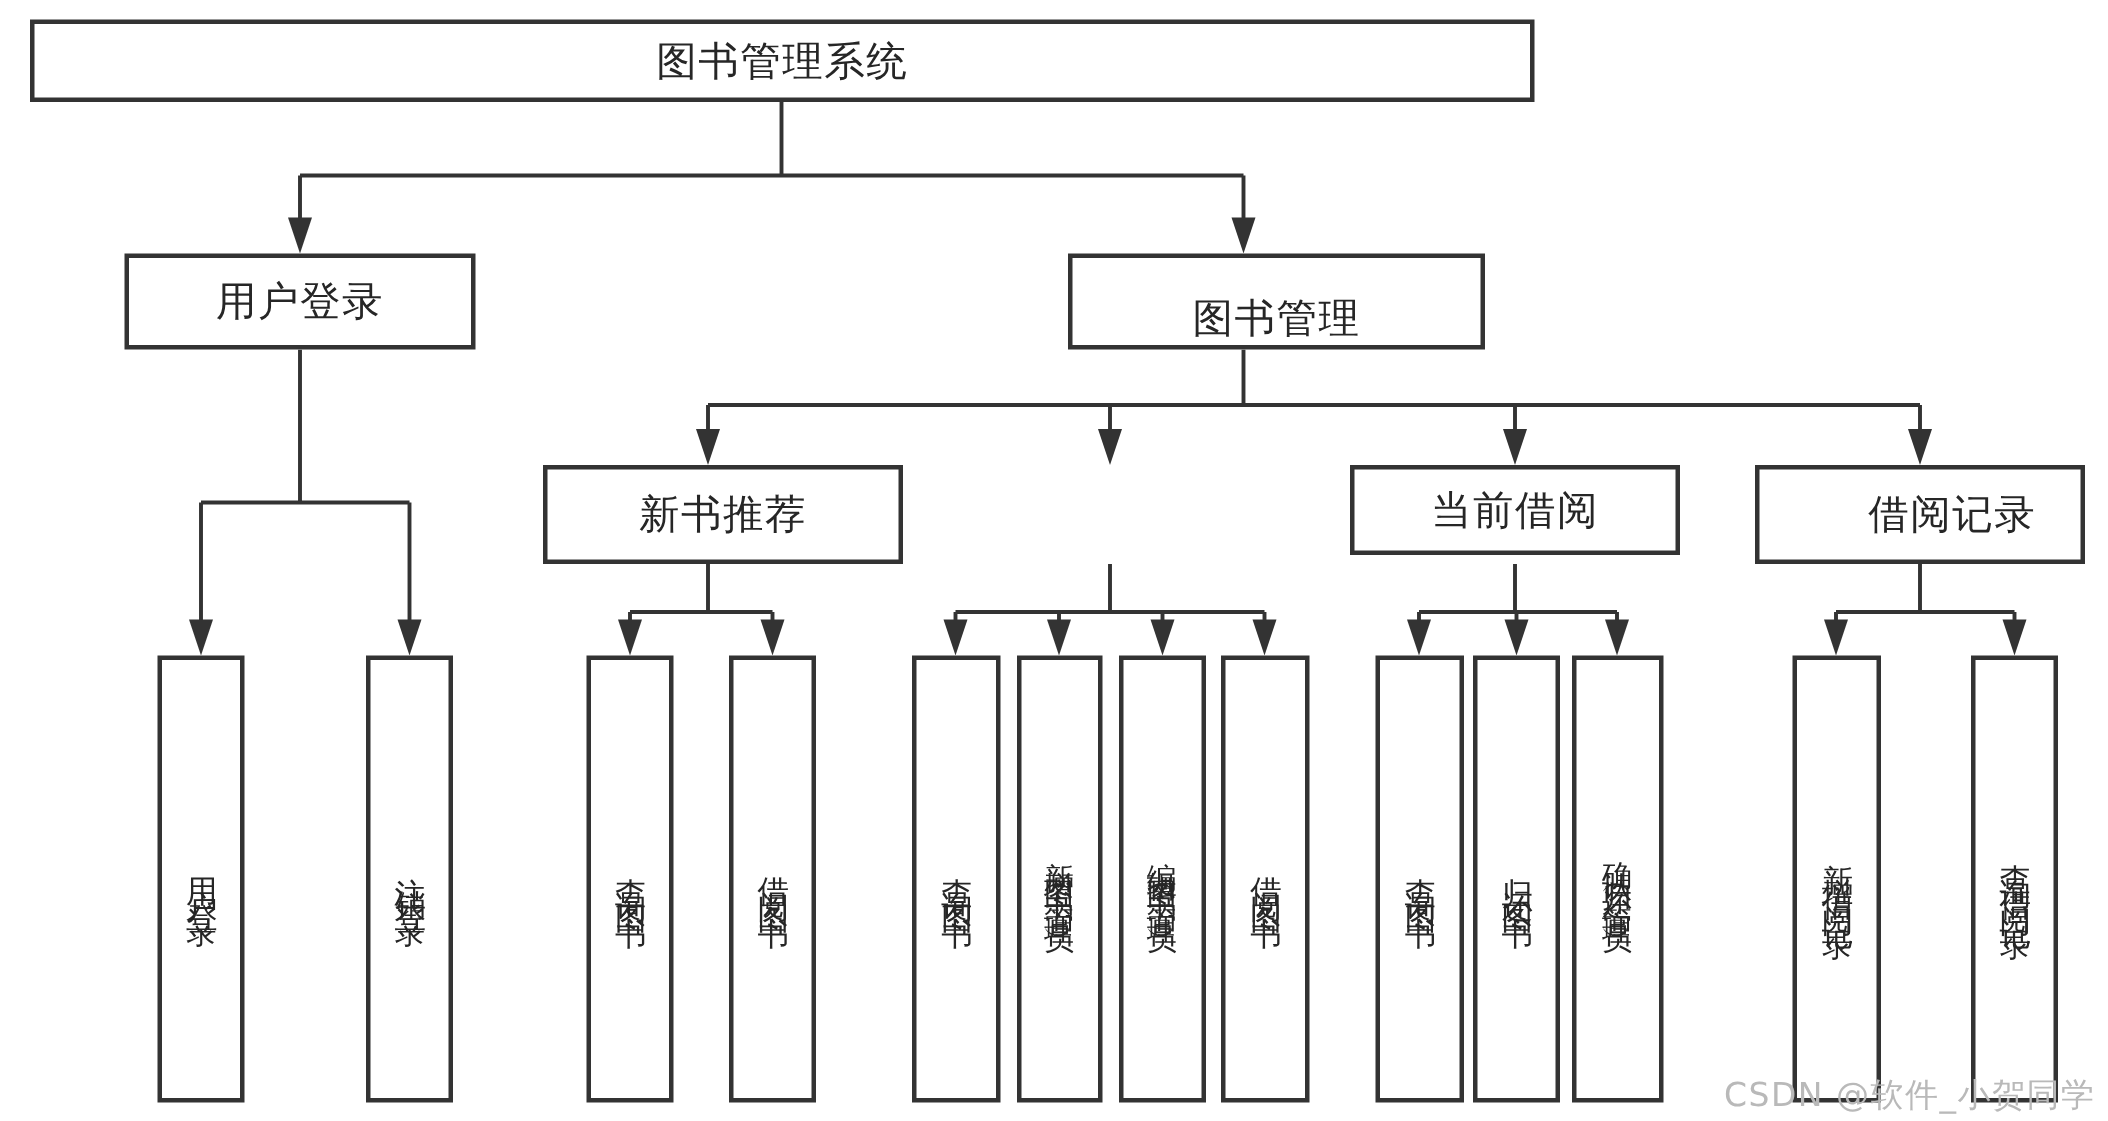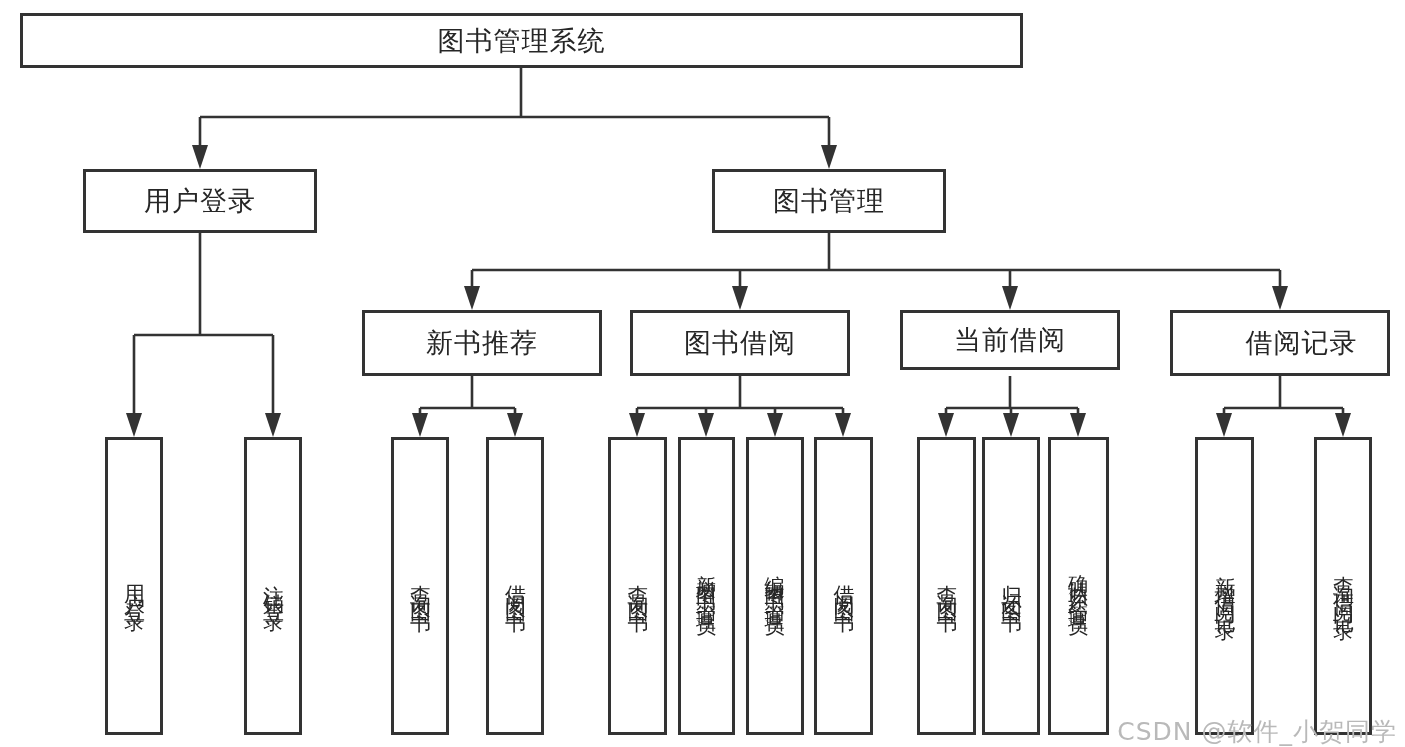--- a/index.html
+++ b/index.html
@@ -52,21 +52,21 @@
     white-space: nowrap;
   }
   .vbox .vtext.tight {
     letter-spacing: 6px;
     font-size: 20px;
   }
   .watermark {
     position: absolute;
     top: 715px;
     right: 8px;
-    font-size: 25px;
+    font-size: 22px;
     color: #b9b9b9;
     letter-spacing: 1px;
     white-space: nowrap;
     margin-left: 48px;
   }
 </style>
 </head>
 <body>
 
 <div id="canvas">
@@ -118,29 +118,26 @@
     </g>
   </svg>
 
   <div class="hbox" style="left:20px; top:13px; width:1003px; height:55px;">
     <span>图书管理系统</span>
   </div>
 
   <div class="hbox" style="left:83px; top:169px; width:234px; height:64px;">
     <span>用户登录</span>
   </div>
-  <div class="hbox" style="left:712px; top:169px; width:234px; height:64px;">
+  <div class="hbox" style="left:712px; top:169px; width:278px; height:64px;align-items:flex-end;">
     <span>图书管理</span>
   </div>
 
   <div class="hbox" style="left:362px; top:310px; width:240px; height:66px;">
     <span>新书推荐</span>
-  </div>
-  <div class="hbox" style="left:630px; top:310px; width:220px; height:66px;">
-    <span>图书借阅</span>
   </div>
   <div class="hbox" style="left:900px; top:310px; width:220px; height:60px;">
     <span>当前借阅</span>
   </div>
   <div class="hbox" style="left:1170px; top:310px; width:220px; height:66px;padding-left:43px;">
     <span>借阅记录</span>
   </div>
 
   <div class="vbox" style="left:105px; top:437px; width:58px; height:298px;">
     <span class="vtext">用户登录</span>

